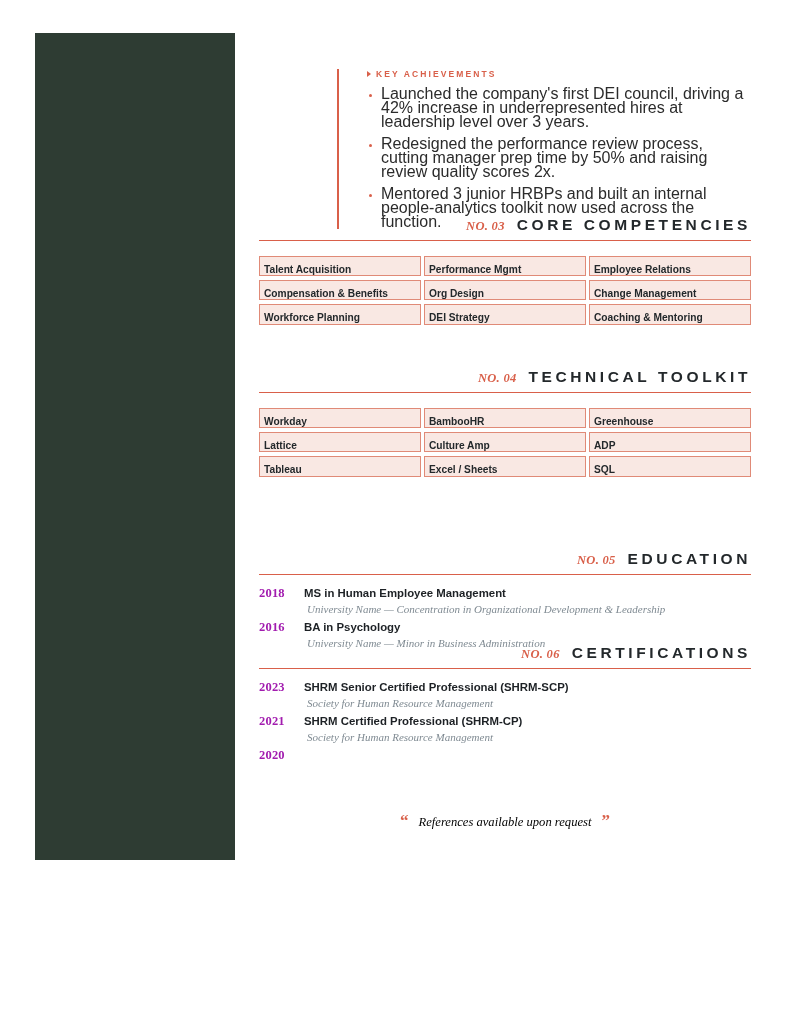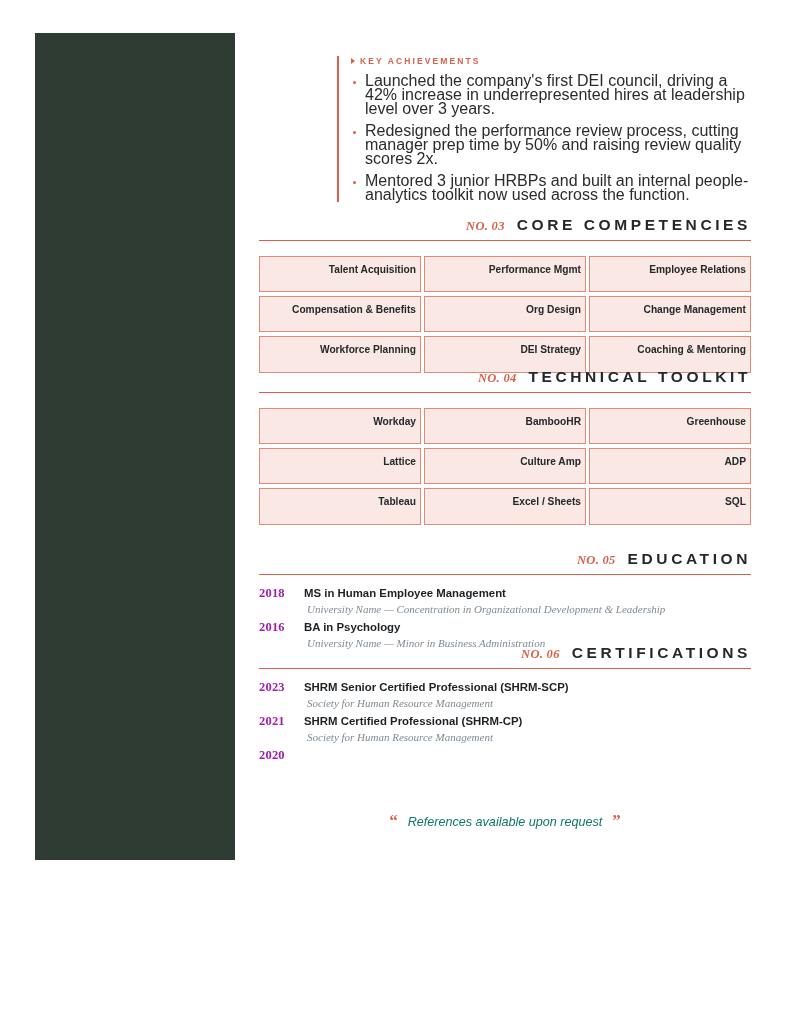--- a/index.html
+++ b/index.html
@@ -29,24 +29,24 @@
     top: 33px;
     width: 200px;
     height: 827px;
     background: #2e3c33;
   }
 
   
   .achievements {
     position: absolute;
     left: 337px;
-    top: 56px;
+    top: 69px;
     width: 414px;
     border-left: 2px solid #d9604a;
-    padding-left: 12px;
+    padding-left: 28px;
     box-sizing: border-box;
   }
   .ach-head {
     font-size: 8.5px;
     font-weight: bold;
     letter-spacing: 2.1px;
     color: #d9604a;
     margin: 0 0 6px 0;
     display: flex;
     align-items: center;
@@ -118,25 +118,25 @@
   
   .tag-grid {
     display: grid;
     grid-template-columns: repeat(3, 1fr);
     gap: 4px 3px;
     margin-top: 15px;
   }
   .tag-cell {
     background: #f9e8e3;
     border: 1.2px solid #e08a77;
-    text-align: right;
+    text-align: left;
     font-size: 10.2px;
     font-weight: bold;
     color: #23282b;
-    padding: 7px 4px 16px 4px;
+    padding: 7px 4px 0 4px;
     box-sizing: border-box;
     line-height: 1.1;
   }
 
   
   .entries { margin-top: 11px; }
   .entry { margin-bottom: 3px; }
   .entry-row {
     display: flex;
     align-items: baseline;
@@ -179,24 +179,24 @@
     gap: 10px;
   }
   .ref-quote {
     font-family: "Liberation Serif", serif;
     font-weight: bold;
     font-size: 17px;
     color: #d9604a;
     line-height: 1;
   }
   .ref-text {
-    font-family: Liberation Sans, sans-serif;
+    font-family: Liberation Serif, serif;
     font-style: italic;
     font-size: 12.6px;
-    color: #0f766e;
+    color: #000000;
   }
 </style>
 </head>
 <body>
 
 <div class="page">
 
   <div class="sidebar-panel"></div>
 
   <div class="achievements">

